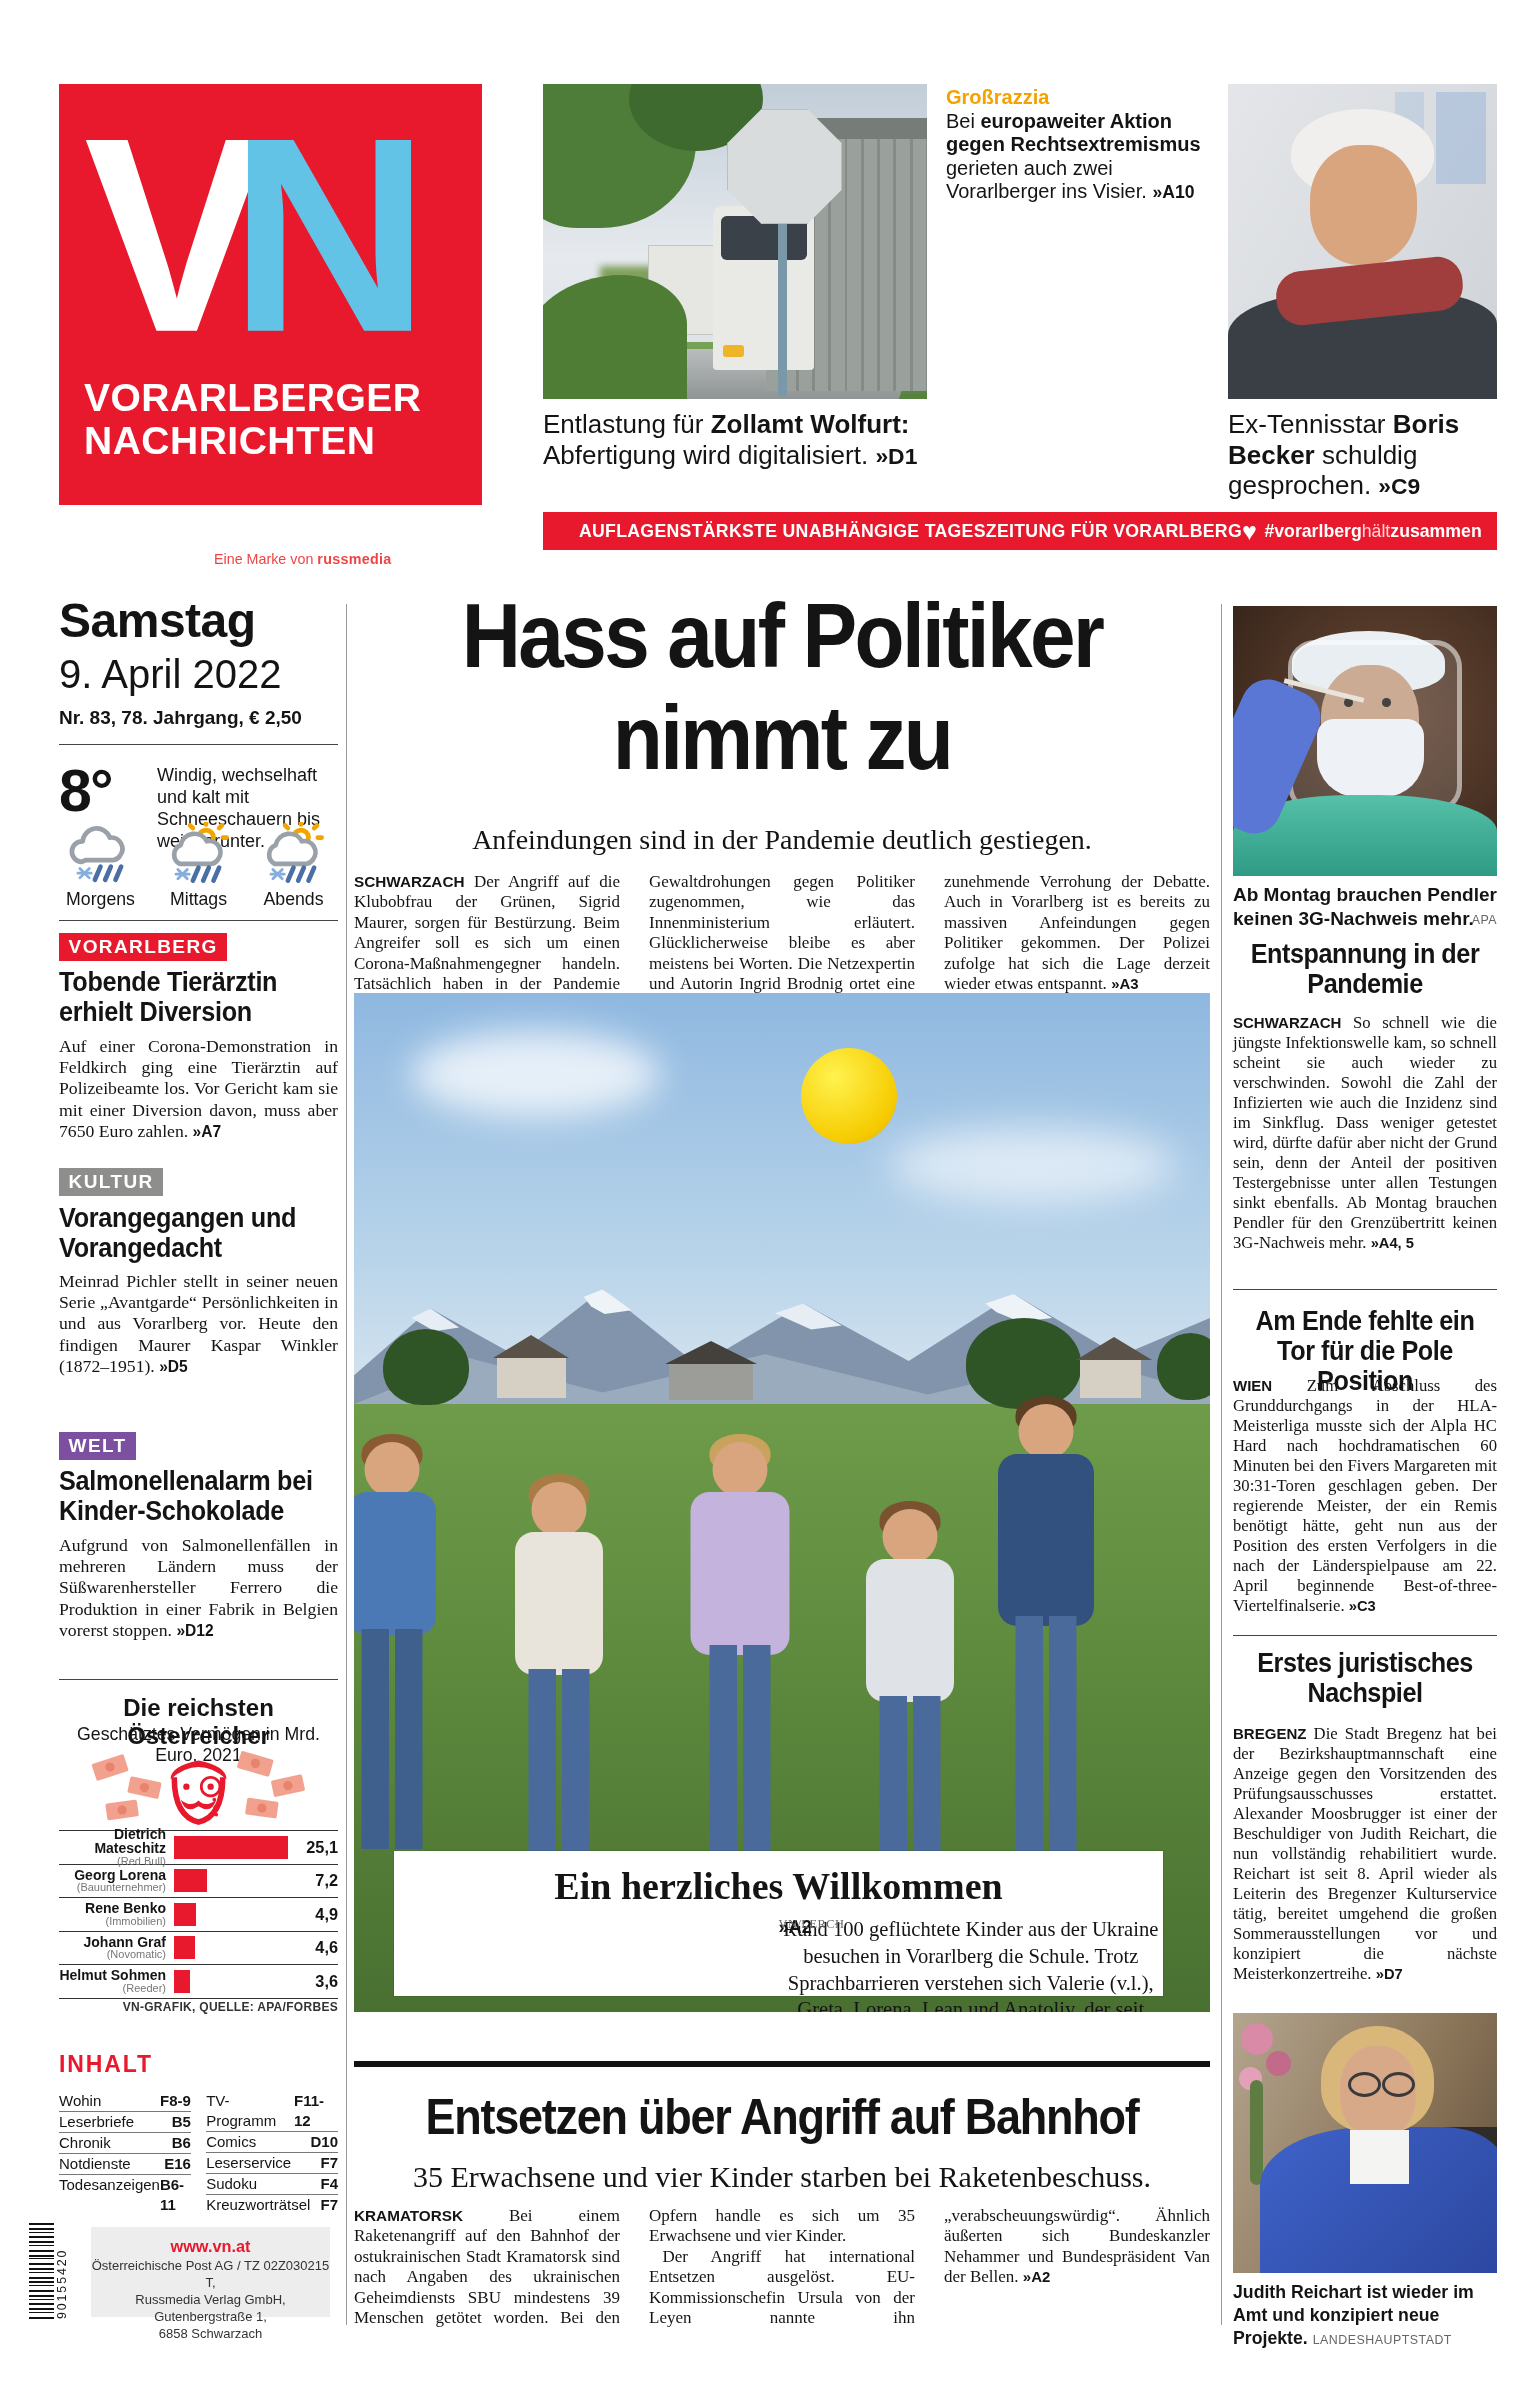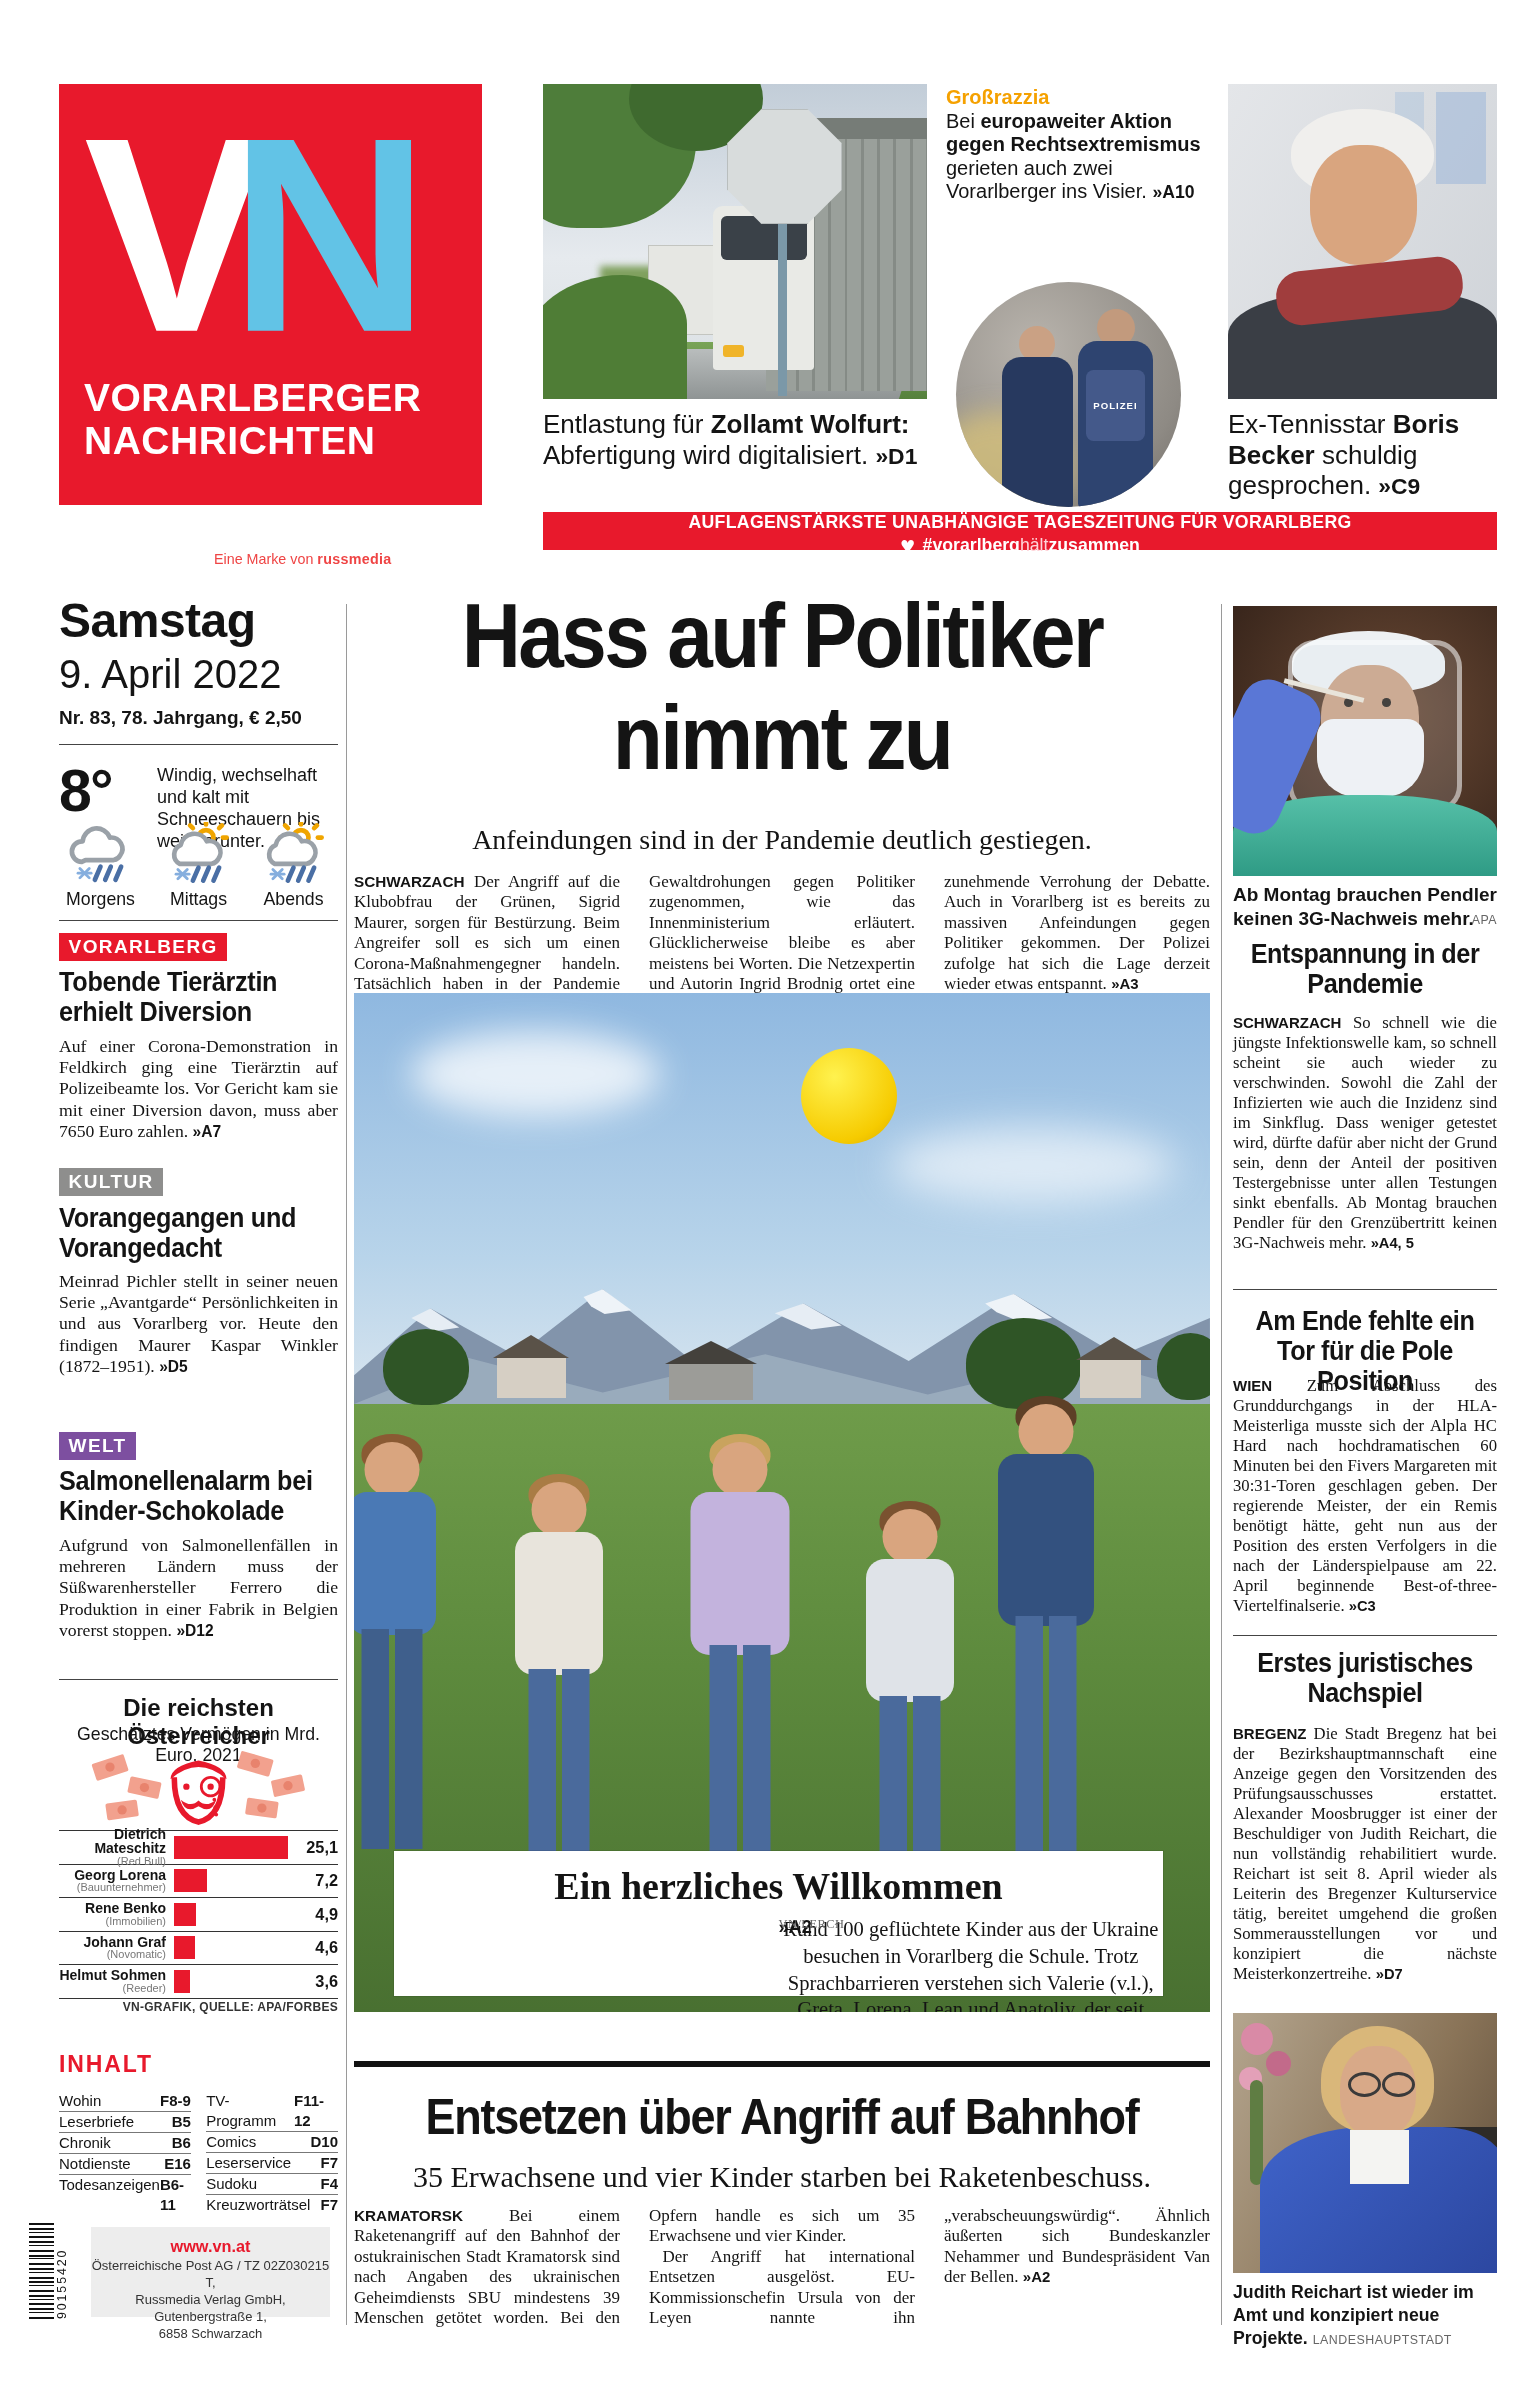--- a/index.html
+++ b/index.html
@@ -25,21 +25,21 @@
   .brandnote b{font-weight:800;letter-spacing:0.3px;}
 
   
   .teaser-cap{font-size:26px;line-height:1.18;}
   .zollamt-cap{left:543px;top:409px;width:384px;}
   .becker-cap{left:1228px;top:409px;width:269px;}
   .razzia{left:946px;top:86px;width:270px;font-size:20px;line-height:1.18;}
   .razzia .kicker{color:var(--orange);font-weight:800;display:block;}
 
   .tagline{left:543px;top:512px;width:954px;height:38px;background:var(--red);color:#fff;
-           display:flex;align-items:center;justify-content:flex-start;padding:0 15.3px;box-sizing:border-box;flex-direction:column;}
+           display:flex;align-items:center;justify-content:flex-end;padding:0 15.3px;box-sizing:border-box;}
   .tagline .tl{font-weight:700;font-size:17.7px;letter-spacing:0.3px;}
   .tagline .ht{font-weight:800;font-size:17.7px;display:flex;align-items:center;gap:7.6px;}
   .tagline .ht .mid{font-weight:400;color:#ffd3d8;}
   .heart{font-size:25px;line-height:1;}
 
   
   .photo{overflow:hidden;}
   .photo *{position:absolute;}
   .truck-photo{left:543px;top:84px;width:384px;height:315px;
     background:linear-gradient(#c2cdd8,#e6eaee 55%,#d9dfe2);}
@@ -259,30 +259,20 @@
     <div class="tp-pole"></div>
     <div class="tp-sign"></div>
   </div>
   <div class="abs teaser-cap zollamt-cap">
     <span>Entlastung für </span><b>Zollamt Wolfurt:</b><span> Abfertigung wird digitalisiert. </span><span class="ref">»D1</span>
   </div>
 
   <div class="abs razzia">
     <span class="kicker">Großrazzia</span>
     <span>Bei </span><b>europaweiter Aktion gegen Rechts­extremismus</b><span> gerieten auch zwei Vorarlberger ins Visier. </span><span class="ref">»A10</span>
-  </div>
-  <div class="abs photo police-photo">
-    <div class="pp-glow"></div>
-    <div class="pp-h1"></div>
-    <div class="pp-b1"></div>
-    <div class="pp-h2"></div>
-    <div class="pp-b2"></div>
-    <div class="pp-vest">
-        <span>POLIZEI</span>
-      </div>
   </div>
 
   <div class="abs photo becker-photo">
     <div class="bb-l1"></div>
     <div class="bb-l2"></div>
     <div class="bb-coat"></div>
     <div class="bb-hair"></div>
     <div class="bb-face"></div>
     <div class="bb-scarf"></div>
   </div>

